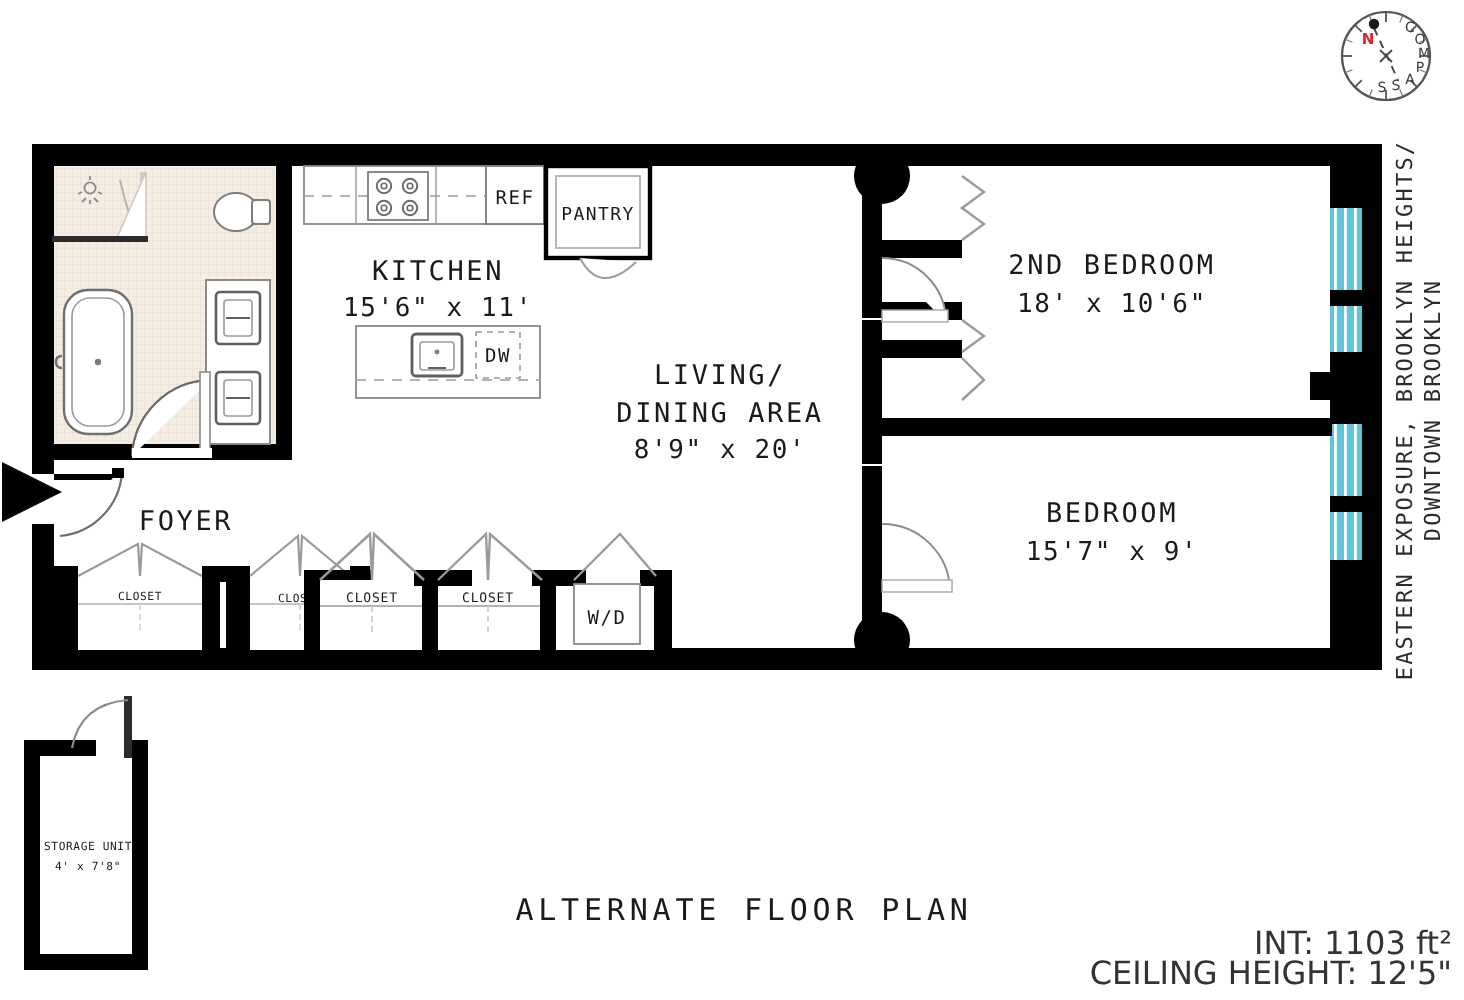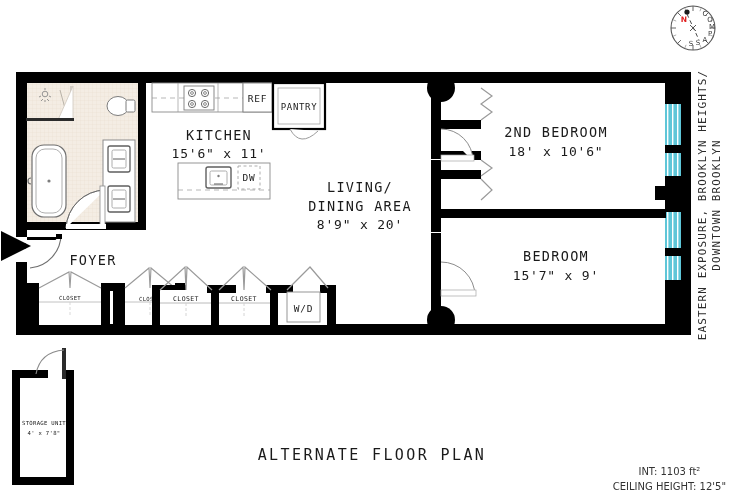--- a/index.html
+++ b/index.html
@@ -87,24 +87,24 @@
     font-weight: bold;
     fill: #e02020;
     text-anchor: middle;
     font-family: "DejaVu Sans", "Liberation Sans", sans-serif;
   }
   #stats {
     position: absolute;
     right: 6px;
     bottom: 6px;
     font-family: "DejaVu Sans", "Liberation Sans", sans-serif;
-    font-size: 10px;
+    font-size: 16px;
     line-height: 14.5px;
     color: #333333;
-    text-align: center;
+    text-align: right;
     white-space: nowrap;
   }
   #stats div { display: block; }
 </style>
 </head>
 <body>
 
 <div id="plan-root">
 
   <svg class="plan" viewBox="0 0 732 500">

